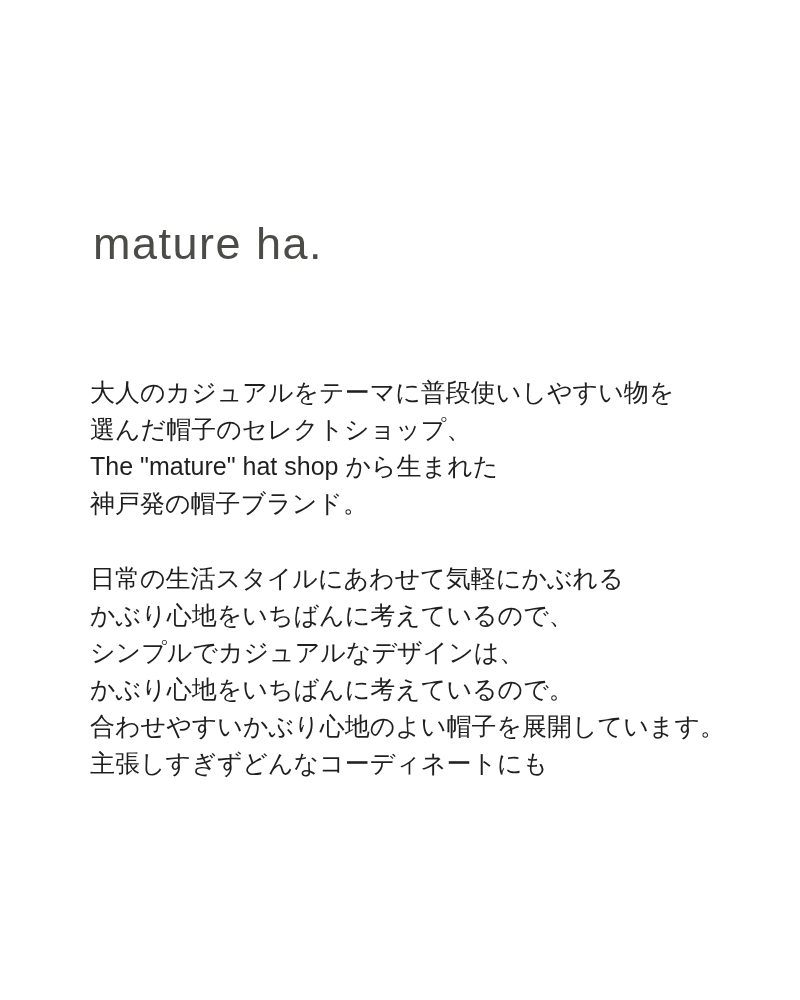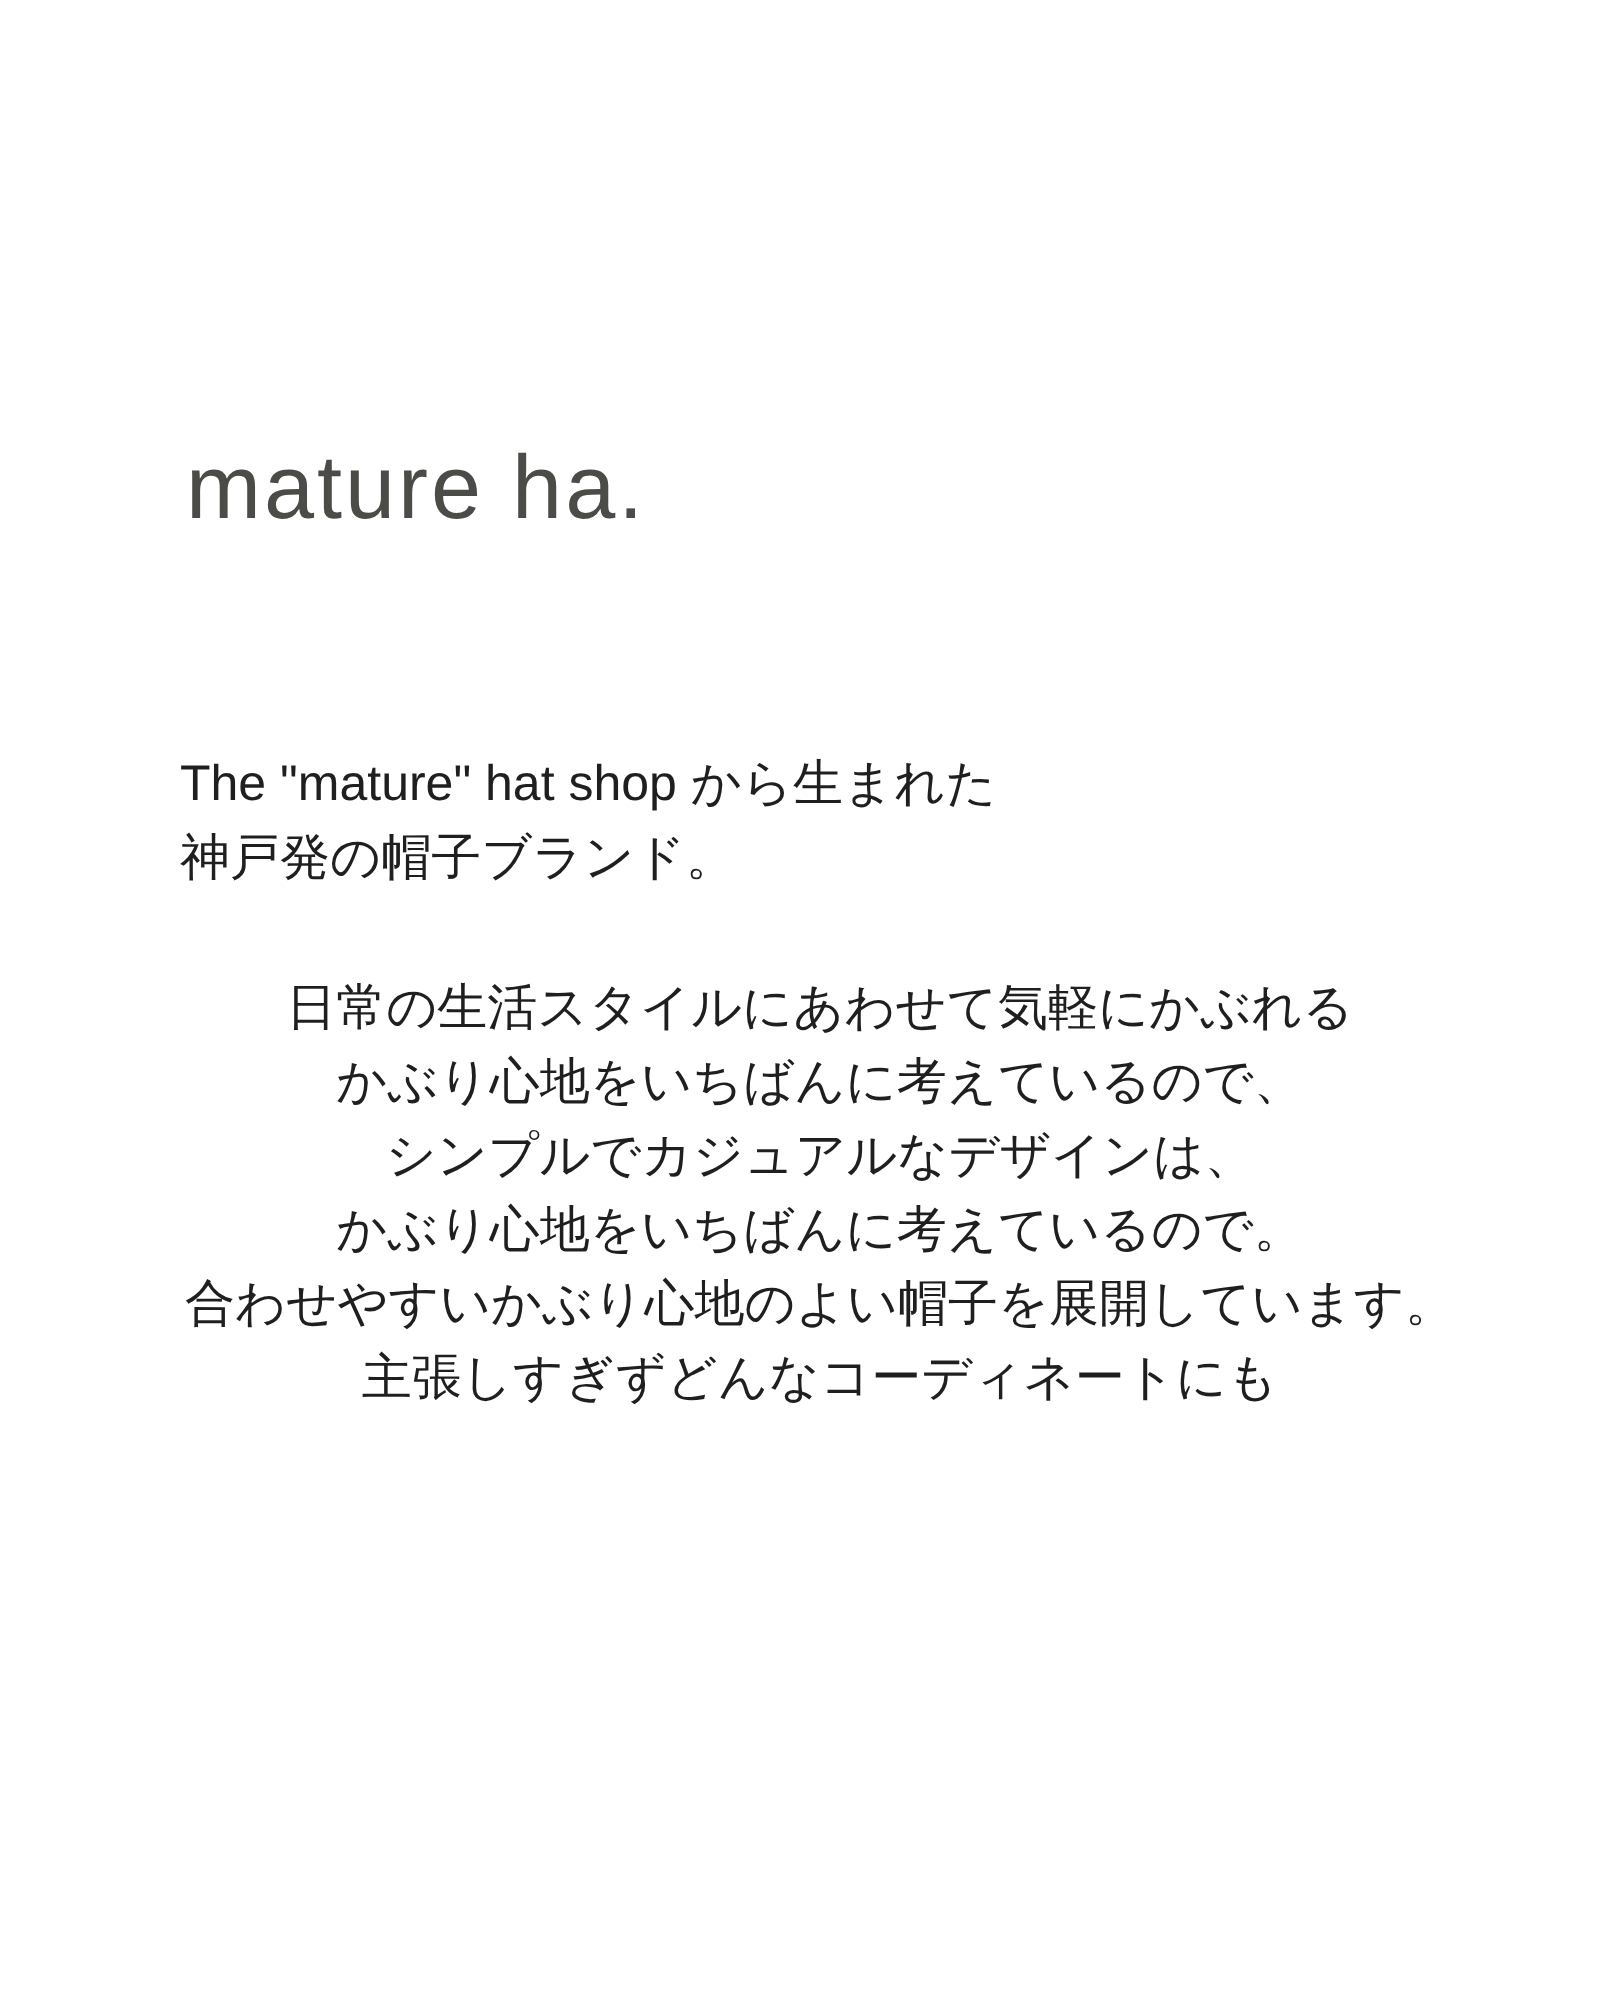--- a/index.html
+++ b/index.html
@@ -28,33 +28,35 @@
   .about {
     position: absolute;
     left: 90px;
     top: 374px;
     width: 640px;
     color: #1f1f1f;
     font-size: 25px;
     line-height: 37px;
   }
   .para { margin: 0 0 38px 0; }
-  .para:last-child { margin-bottom: 0; text-align: center; }
+  .para:last-child { margin-bottom: 0; }
   .line { white-space: nowrap; }
 </style>
 </head>
 <body>
 
 <div class="page">
 
   <div class="logo">mature ha.</div>
 
   <div class="about">
 
     <div class="para">
+      <div class="line">大人のカジュアルをテーマに普段使いしやすい物を</div>
+      <div class="line">選んだ帽子のセレクトショップ、</div>
       <div class="line">The "mature" hat shop から生まれた</div>
       <div class="line">神戸発の帽子ブランド。</div>
     </div>
 
     <div class="para">
       <div class="line">日常の生活スタイルにあわせて気軽にかぶれる</div>
       <div class="line">かぶり心地をいちばんに考えているので、</div>
       <div class="line">シンプルでカジュアルなデザインは、</div>
       <div class="line">かぶり心地をいちばんに考えているので。</div>
       <div class="line">合わせやすいかぶり心地のよい帽子を展開しています。</div>

